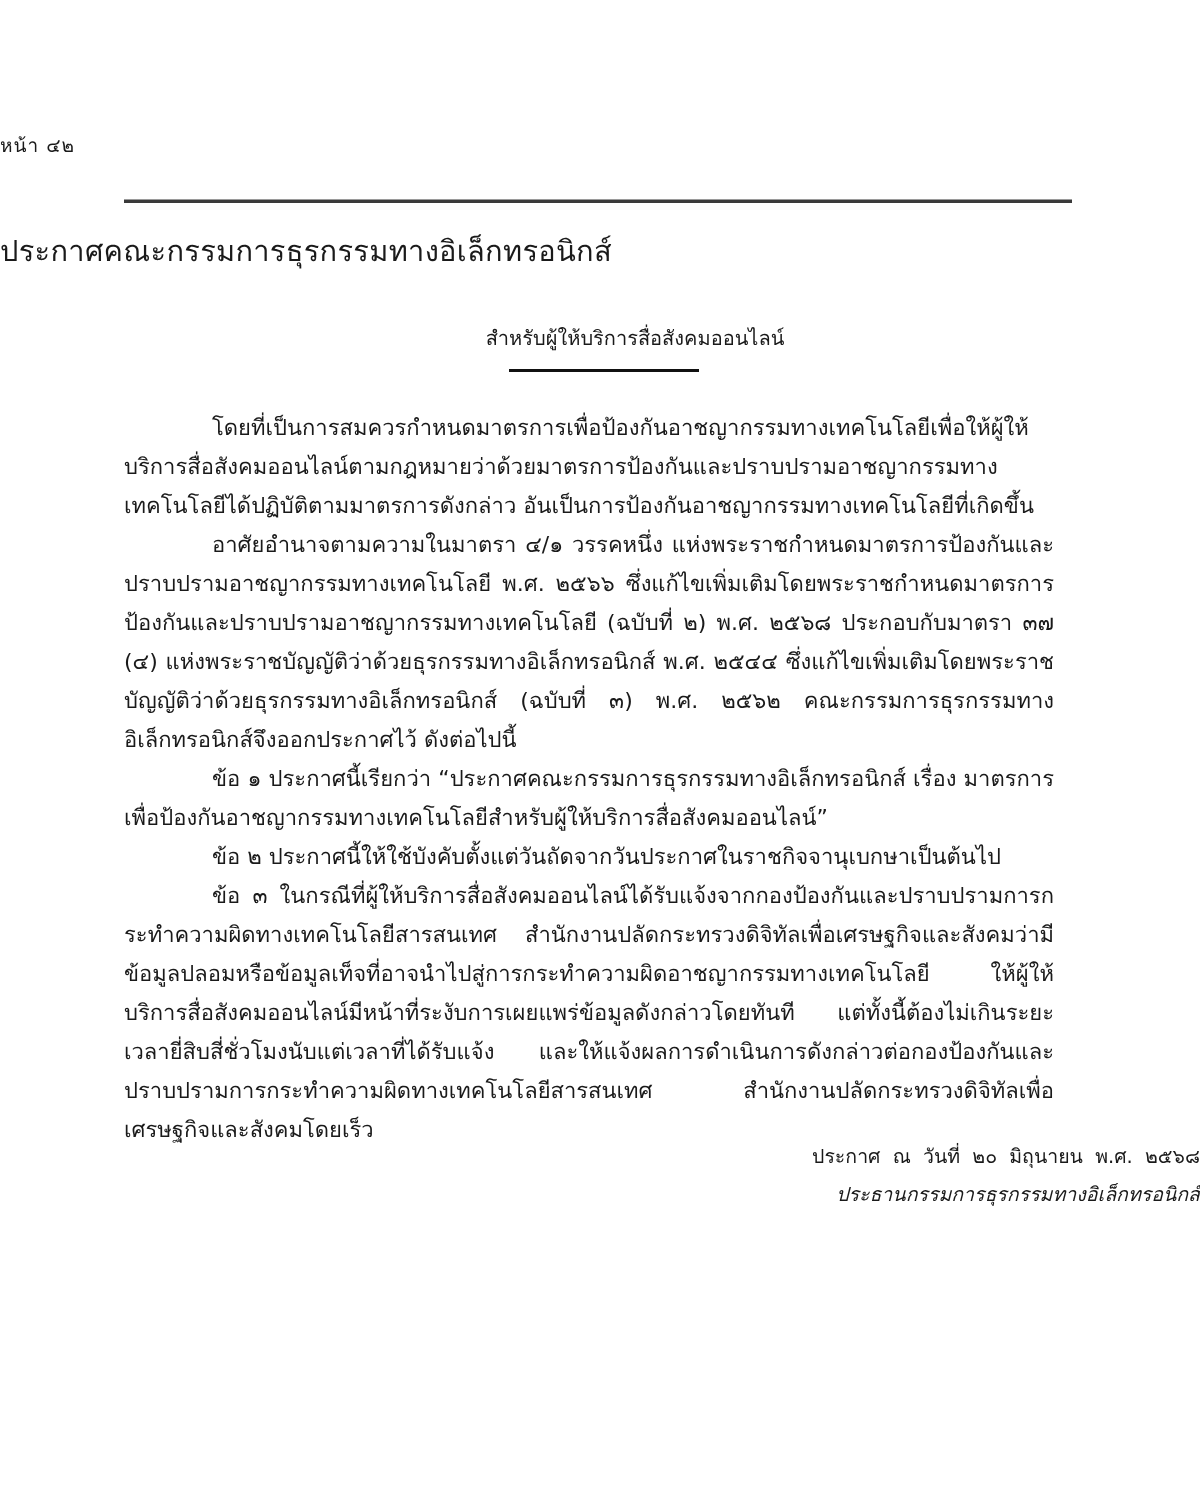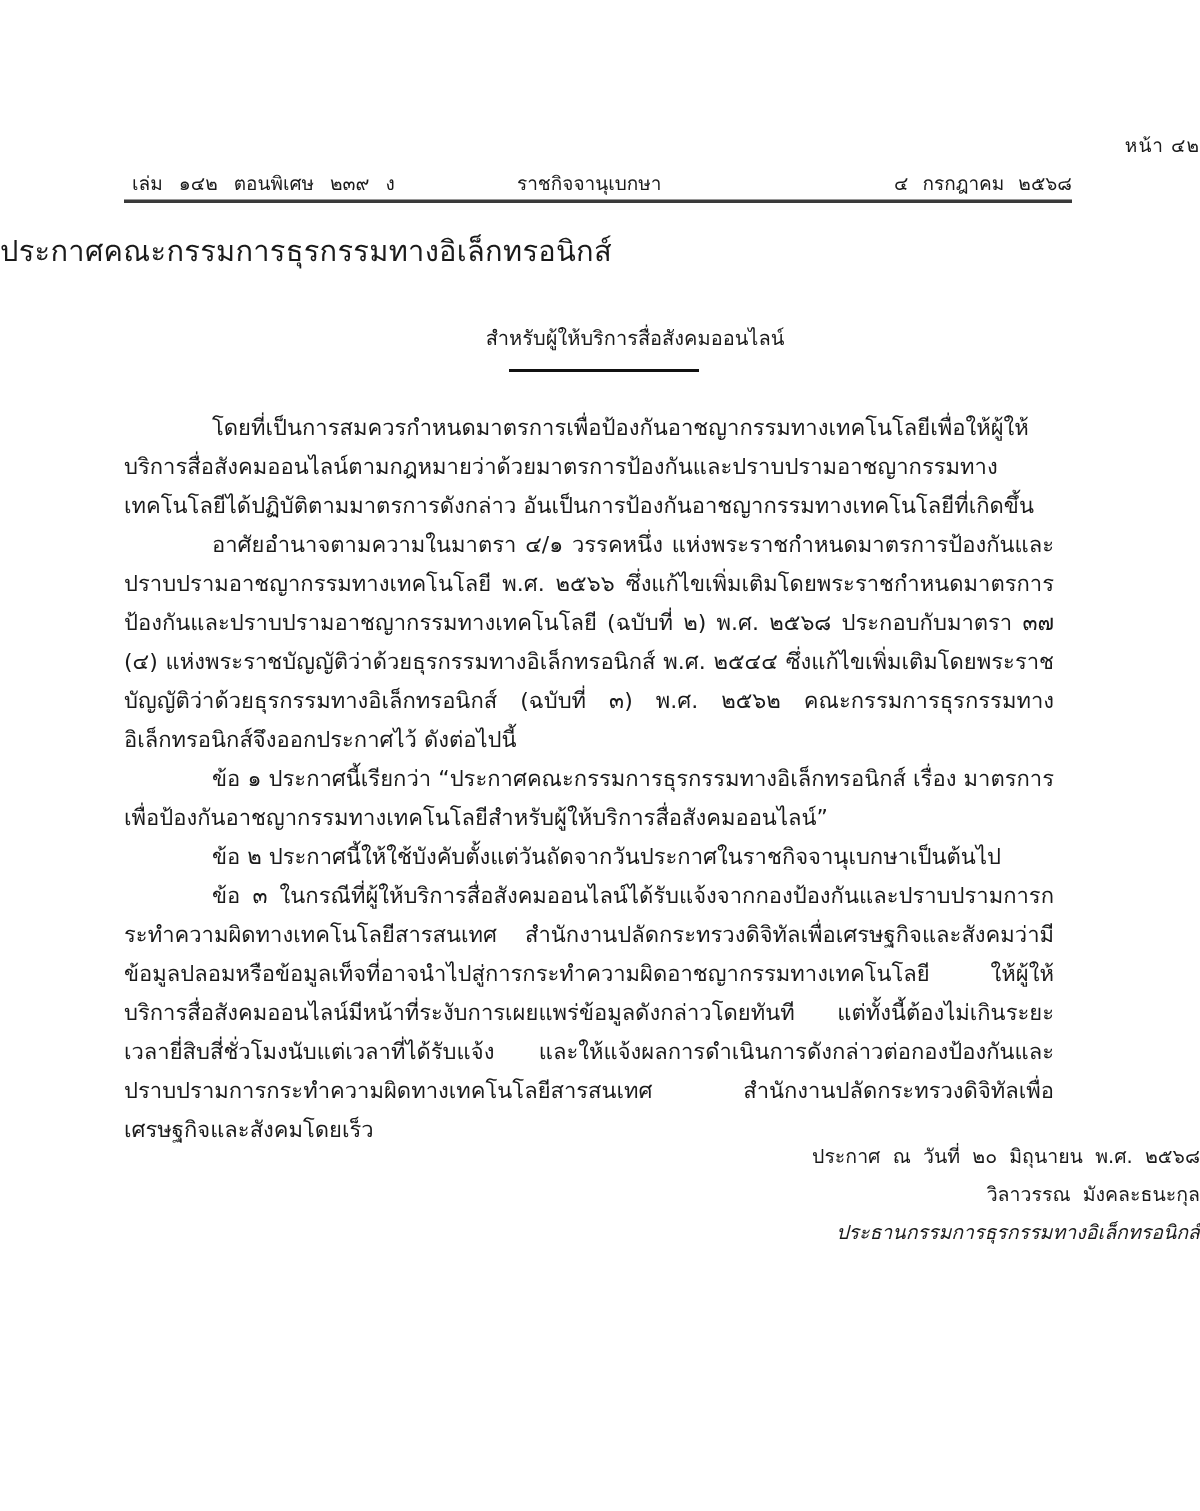--- a/index.html
+++ b/index.html
@@ -19,21 +19,21 @@
       position: absolute;
       left: 0; top: 0;
       width: 1200px;
       height: 1511px;
     }
     .page-no {
       position: absolute;
       top: 130px;
       left: 0;
       width: 1200px;
-      text-align: right;
+      text-align: left;
       font-size: 19px;
       letter-spacing: 1px;
     }
     .running-head {
       position: absolute;
       top: 168px;
       left: 132px;
       width: 940px;
       height: 30px;
       font-size: 19px;
@@ -117,38 +117,32 @@
     .sign .l2 { padding-left: 190px; word-spacing: 6px; }
     .sign .l3 { padding-left: 190px; font-style: italic; }
   </style>
 </head>
 <body>
 
 <div class="page">
 
   <div class="page-no">หน้า ๔๒</div>
 
-  <div class="running-head">
-    <span class="left">เล่ม ๑๔๒ ตอนพิเศษ ๒๓๙ ง</span>
-    <span class="center">ราชกิจจานุเบกษา</span>
-    <span class="right">๔ กรกฎาคม ๒๕๖๘</span>
-  </div>
   <div class="head-rule"></div>
 
   <div class="title">ประกาศคณะกรรมการธุรกรรมทางอิเล็กทรอนิกส์</div>
   <div class="subtitle s2">สำหรับผู้ให้บริการสื่อสังคมออนไลน์</div>
   <div class="title-rule"></div>
 
   <div class="body-text b1">
     <p class="para">โดยที่เป็นการสมควรกำหนดมาตรการเพื่อป้องกันอาชญากรรมทางเทคโนโลยีเพื่อให้ผู้ให้บริการสื่อสังคมออนไลน์ตามกฎหมายว่าด้วยมาตรการป้องกันและปราบปรามอาชญากรรมทางเทคโนโลยีได้ปฏิบัติตามมาตรการดังกล่าว  อันเป็นการป้องกันอาชญากรรมทางเทคโนโลยีที่เกิดขึ้น</p>
     <p class="para">อาศัยอำนาจตามความในมาตรา ๔/๑ วรรคหนึ่ง แห่งพระราชกำหนดมาตรการป้องกันและปราบปรามอาชญากรรมทางเทคโนโลยี พ.ศ. ๒๕๖๖ ซึ่งแก้ไขเพิ่มเติมโดยพระราชกำหนดมาตรการป้องกันและปราบปรามอาชญากรรมทางเทคโนโลยี (ฉบับที่ ๒) พ.ศ. ๒๕๖๘ ประกอบกับมาตรา ๓๗ (๔) แห่งพระราชบัญญัติว่าด้วยธุรกรรมทางอิเล็กทรอนิกส์ พ.ศ. ๒๕๔๔ ซึ่งแก้ไขเพิ่มเติมโดยพระราชบัญญัติว่าด้วยธุรกรรมทางอิเล็กทรอนิกส์ (ฉบับที่ ๓) พ.ศ. ๒๕๖๒ คณะกรรมการธุรกรรมทางอิเล็กทรอนิกส์จึงออกประกาศไว้  ดังต่อไปนี้</p>
     <p class="para">ข้อ  ๑  ประกาศนี้เรียกว่า “ประกาศคณะกรรมการธุรกรรมทางอิเล็กทรอนิกส์ เรื่อง มาตรการเพื่อป้องกันอาชญากรรมทางเทคโนโลยีสำหรับผู้ให้บริการสื่อสังคมออนไลน์”</p>
     <p class="para">ข้อ  ๒  ประกาศนี้ให้ใช้บังคับตั้งแต่วันถัดจากวันประกาศในราชกิจจานุเบกษาเป็นต้นไป</p>
     <p class="para">ข้อ  ๓  ในกรณีที่ผู้ให้บริการสื่อสังคมออนไลน์ได้รับแจ้งจากกองป้องกันและปราบปรามการกระทำความผิดทางเทคโนโลยีสารสนเทศ  สำนักงานปลัดกระทรวงดิจิทัลเพื่อเศรษฐกิจและสังคมว่ามีข้อมูลปลอมหรือข้อมูลเท็จที่อาจนำไปสู่การกระทำความผิดอาชญากรรมทางเทคโนโลยี  ให้ผู้ให้บริการสื่อสังคมออนไลน์มีหน้าที่ระงับการเผยแพร่ข้อมูลดังกล่าวโดยทันที  แต่ทั้งนี้ต้องไม่เกินระยะเวลายี่สิบสี่ชั่วโมงนับแต่เวลาที่ได้รับแจ้ง  และให้แจ้งผลการดำเนินการดังกล่าวต่อกองป้องกันและปราบปรามการกระทำความผิดทางเทคโนโลยีสารสนเทศ  สำนักงานปลัดกระทรวงดิจิทัลเพื่อเศรษฐกิจและสังคมโดยเร็ว</p>
   </div>
 
   <div class="sign" style="top:1138px;">
     <span class="line l1">ประกาศ ณ วันที่ ๒๐ มิถุนายน พ.ศ. ๒๕๖๘</span>
-    <span class="line l2">วิลาวรรณ มังคละธนะกุล</span>
     <span class="line l3">ประธานกรรมการธุรกรรมทางอิเล็กทรอนิกส์</span>
   </div>
 
 </div>
 
 </body></html>

